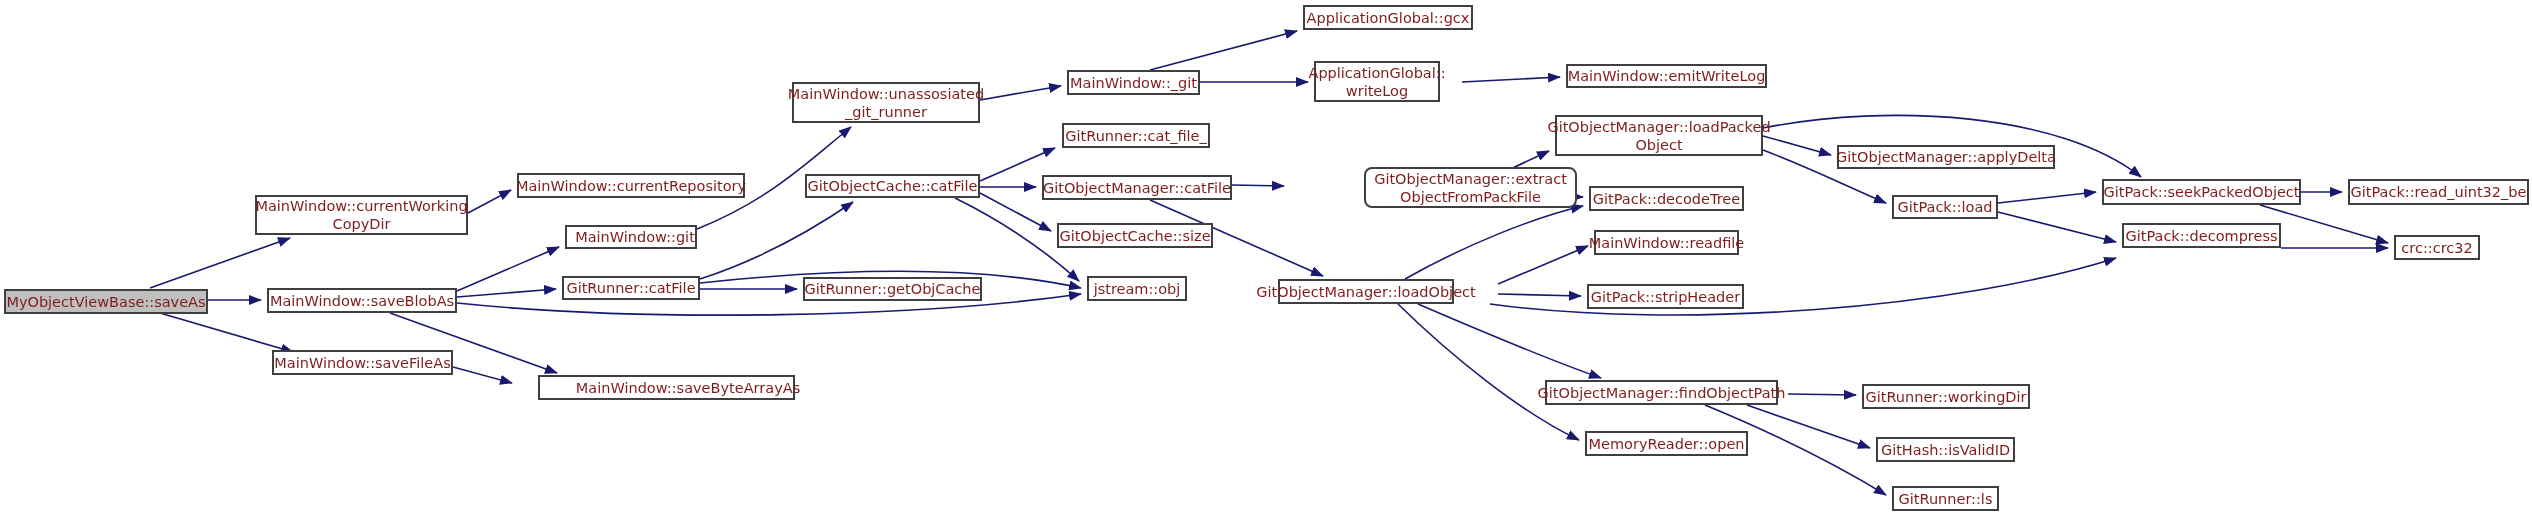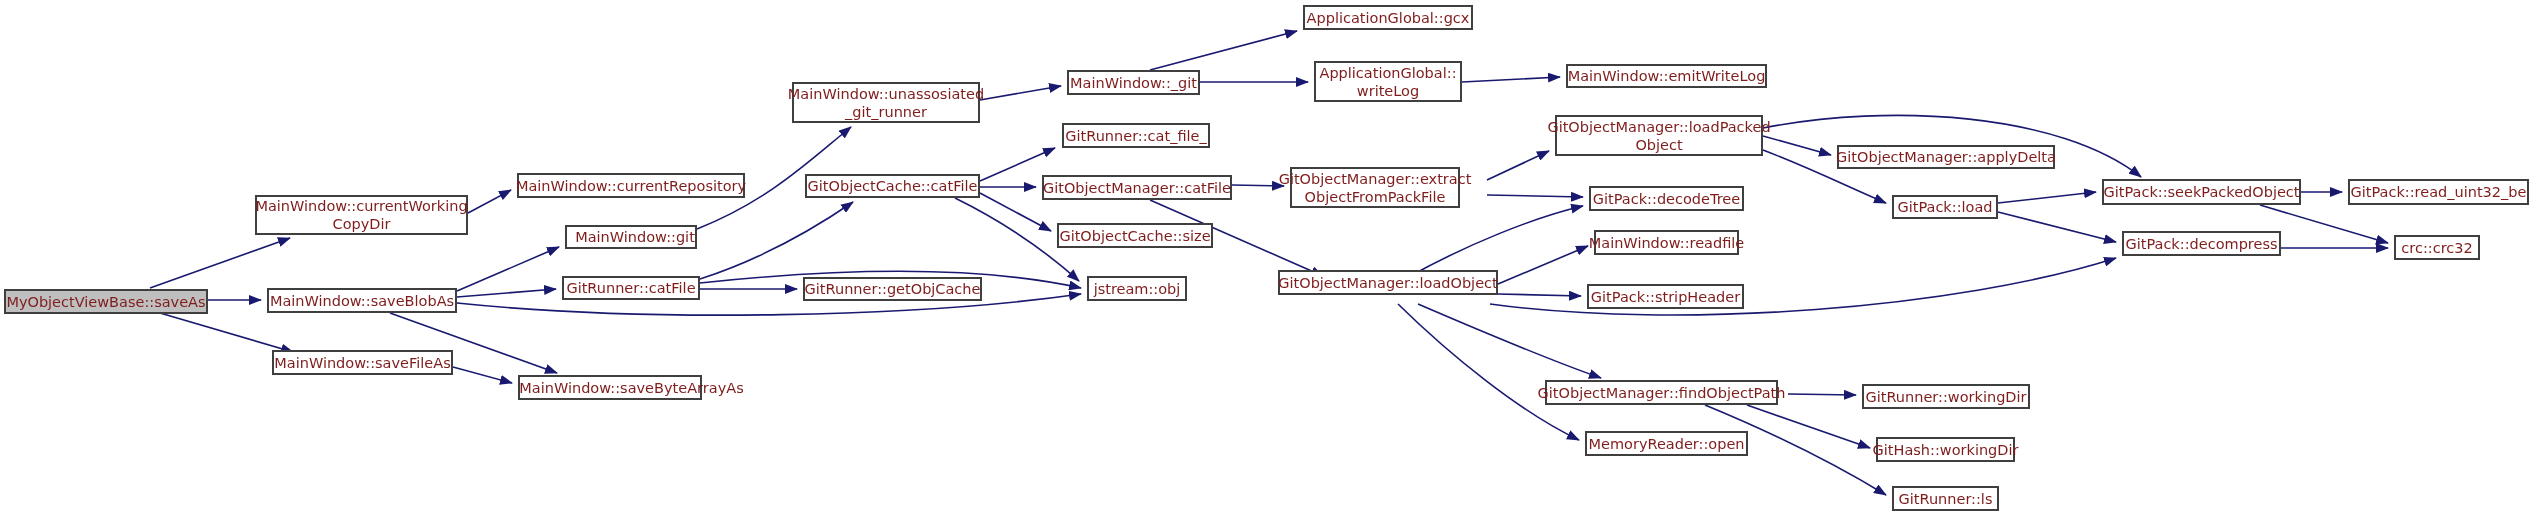--- a/index.html
+++ b/index.html
@@ -85,47 +85,47 @@
   </svg>
   <div id="nodes">
       <div class="node hl" style="left: 4px; top: 289px; width: 204px; height: 25px;">MyObjectViewBase::saveAs</div>
       <div class="node" style="left: 255px; top: 195px; width: 213px; height: 40px;">MainWindow::currentWorking
 CopyDir</div>
       <div class="node" style="left: 267px; top: 288px; width: 190px; height: 25px;">MainWindow::saveBlobAs</div>
       <div class="node" style="left: 272px; top: 350px; width: 181px; height: 25px;">MainWindow::saveFileAs</div>
       <div class="node" style="left: 517px; top: 173px; width: 228px; height: 25px;">MainWindow::currentRepository</div>
       <div class="node" style="left: 565px; top: 225px; width: 132px; height: 24px; padding-left: 8px;">MainWindow::git</div>
       <div class="node" style="left: 562px; top: 276px; width: 138px; height: 24px;">GitRunner::catFile</div>
-      <div class="node" style="left: 518px; top: 375px; width: 184px; height: 25px; padding-left: 43px;">MainWindow::saveByteArrayAs</div>
+      <div class="node" style="left: 538px; top: 375px; width: 257px; height: 25px; padding-left: 43px;">MainWindow::saveByteArrayAs</div>
       <div class="node" style="left: 792px; top: 82px; width: 188px; height: 41px;">MainWindow::unassosiated
 _git_runner</div>
       <div class="node" style="left: 805px; top: 174px; width: 175px; height: 24px;">GitObjectCache::catFile</div>
       <div class="node" style="left: 803px; top: 277px; width: 179px; height: 24px;">GitRunner::getObjCache</div>
       <div class="node" style="left: 1067px; top: 70px; width: 133px; height: 25px;">MainWindow::_git</div>
       <div class="node" style="left: 1303px; top: 5px; width: 170px; height: 25px;">ApplicationGlobal::gcx</div>
-      <div class="node" style="left: 1314px; top: 61px; width: 148px; height: 41px;">ApplicationGlobal::
+      <div class="node" style="left: 1314px; top: 61px; width: 126px; height: 41px;">ApplicationGlobal::
 writeLog</div>
       <div class="node" style="left: 1566px; top: 64px; width: 201px; height: 24px;">MainWindow::emitWriteLog</div>
       <div class="node" style="left: 1062px; top: 123px; width: 148px; height: 25px;">GitRunner::cat_file_</div>
       <div class="node" style="left: 1042px; top: 175px; width: 190px; height: 25px;">GitObjectManager::catFile</div>
-      <div class="node" style="left: 1290px; top: 167px; width: 170px; height: 41px;">GitObjectManager::extract
+      <div class="node" style="left: 1364px; top: 167px; width: 213px; height: 41px; border-radius: 8px;">GitObjectManager::extract
 ObjectFromPackFile</div>
       <div class="node" style="left: 1057px; top: 223px; width: 156px; height: 25px;">GitObjectCache::size</div>
       <div class="node" style="left: 1087px; top: 276px; width: 100px; height: 25px;">jstream::obj</div>
-      <div class="node" style="left: 1278px; top: 270px; width: 220px; height: 25px;">GitObjectManager::loadObject</div>
+      <div class="node" style="left: 1278px; top: 279px; width: 176px; height: 25px;">GitObjectManager::loadObject</div>
       <div class="node" style="left: 1555px; top: 115px; width: 208px; height: 41px;">GitObjectManager::loadPacked
 Object</div>
       <div class="node" style="left: 1589px; top: 186px; width: 155px; height: 25px;">GitPack::decodeTree</div>
       <div class="node" style="left: 1594px; top: 230px; width: 145px; height: 25px;">MainWindow::readfile</div>
       <div class="node" style="left: 1587px; top: 284px; width: 157px; height: 25px;">GitPack::stripHeader</div>
       <div class="node" style="left: 1545px; top: 380px; width: 233px; height: 25px;">GitObjectManager::findObjectPath</div>
       <div class="node" style="left: 1585px; top: 431px; width: 163px; height: 25px;">MemoryReader::open</div>
       <div class="node" style="left: 1837px; top: 145px; width: 218px; height: 24px;">GitObjectManager::applyDelta</div>
       <div class="node" style="left: 1892px; top: 195px; width: 106px; height: 24px;">GitPack::load</div>
       <div class="node" style="left: 1862px; top: 384px; width: 168px; height: 25px;">GitRunner::workingDir</div>
-      <div class="node" style="left: 1876px; top: 437px; width: 139px; height: 25px;">GitHash::workingDir</div>
+      <div class="node" style="left: 1876px; top: 437px; width: 139px; height: 25px;">GitHash::isValidID</div>
       <div class="node" style="left: 1892px; top: 486px; width: 107px; height: 25px;">GitRunner::ls</div>
       <div class="node" style="left: 2102px; top: 179px; width: 199px; height: 26px;">GitPack::seekPackedObject</div>
       <div class="node" style="left: 2348px; top: 179px; width: 181px; height: 26px;">GitPack::read_uint32_be</div>
-      <div class="node" style="left: 2122px; top: 231px; width: 159px; height: 25px;">GitPack::decompress</div>
+      <div class="node" style="left: 2122px; top: 223px; width: 159px; height: 25px;">GitPack::decompress</div>
       <div class="node" style="left: 2394px; top: 235px; width: 86px; height: 25px;">crc::crc32</div>
     </div>
 </div>
 
 </body></html>

